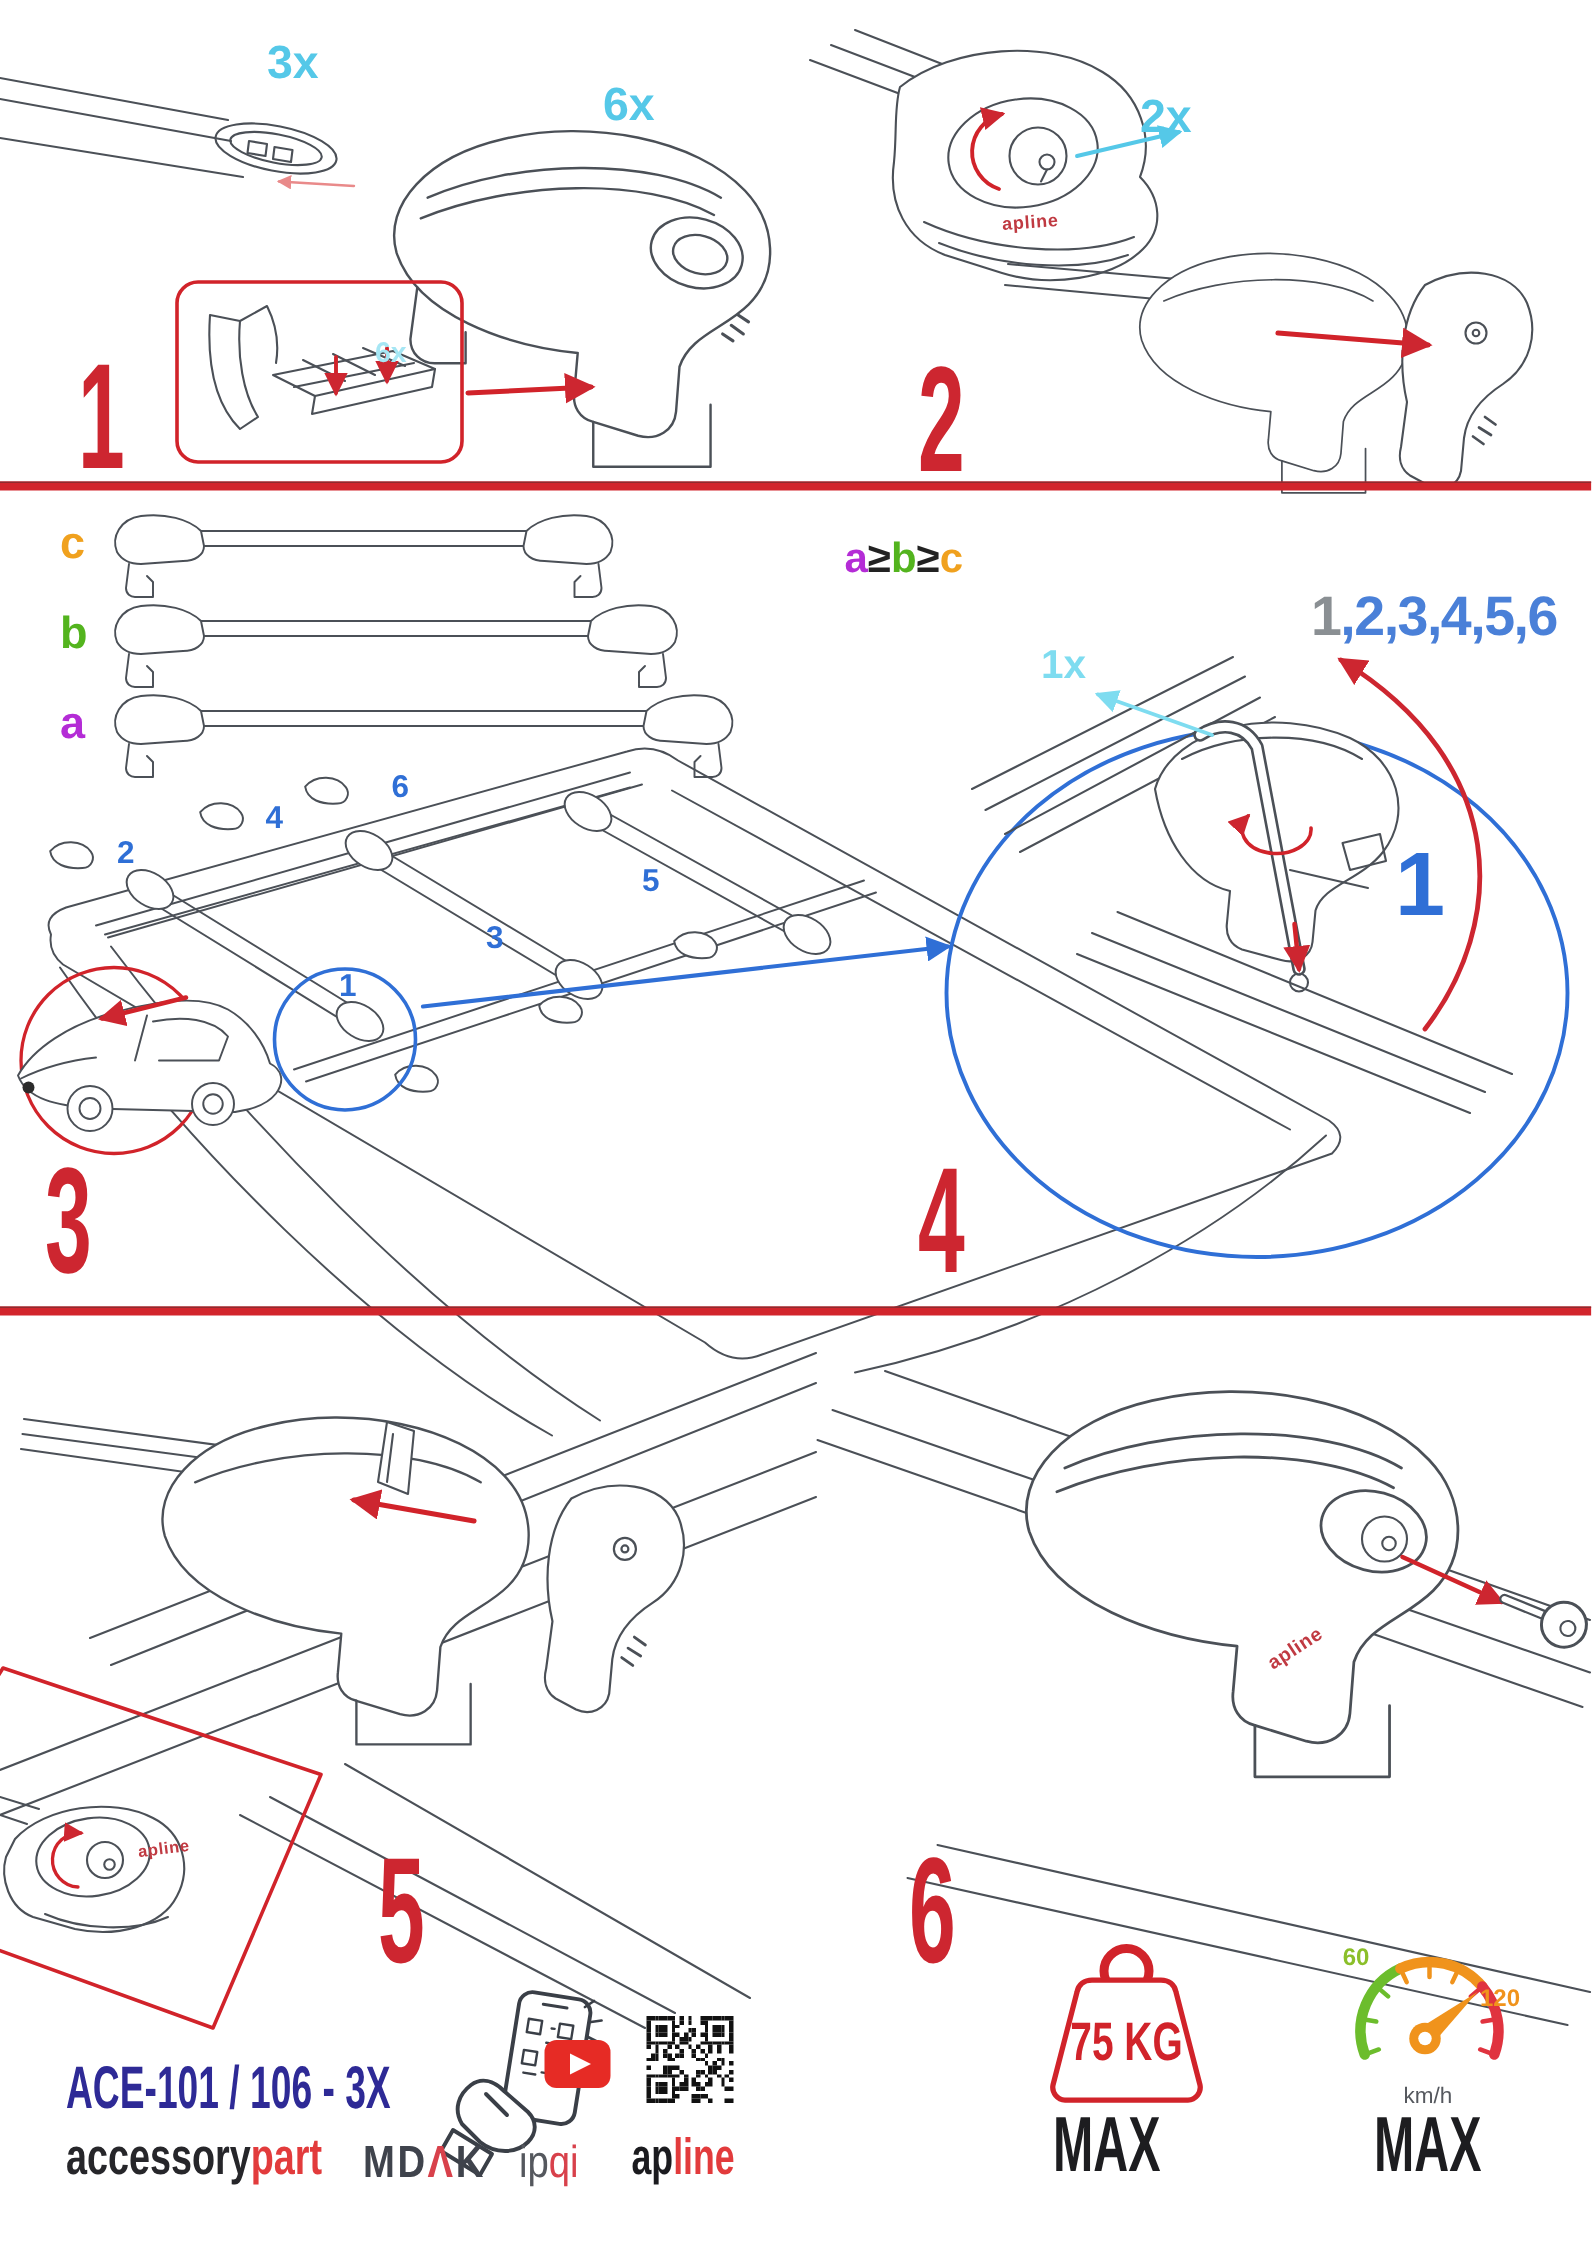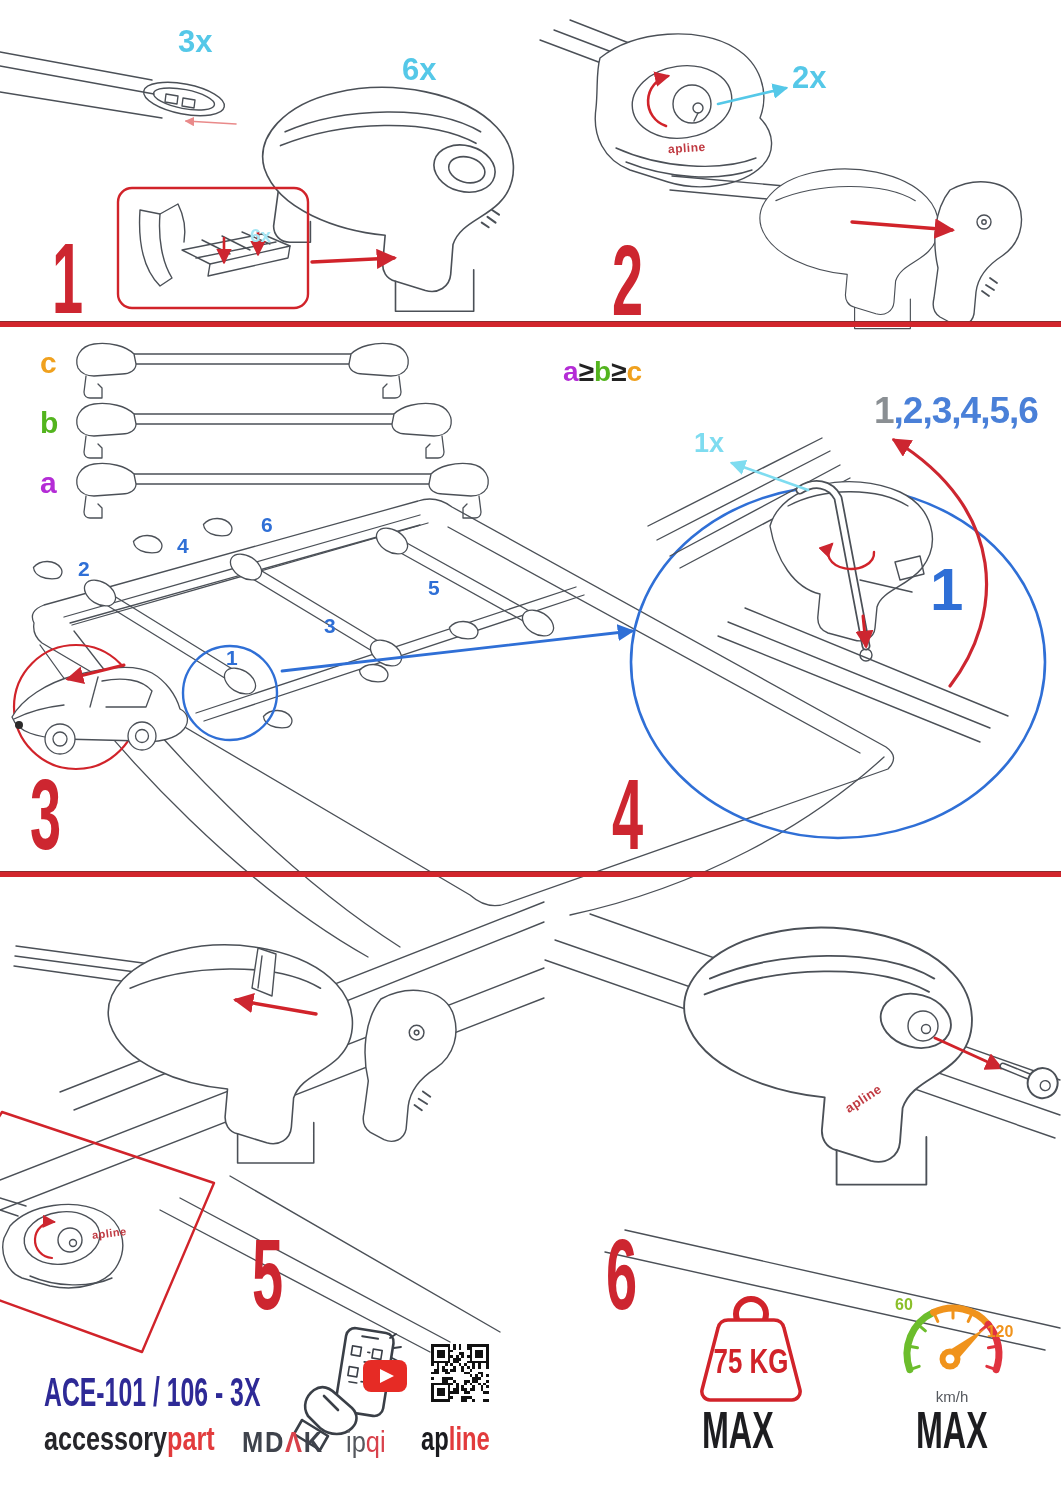--- a/index.html
+++ b/index.html
@@ -108,21 +108,21 @@
         <g transform="translate(402,170)">
           <path fill="#fff" d="M18,20 C44,6 76,10 86,32 C94,52 88,74 70,86 C56,95 46,106 44,122 L42,144 C40,154 30,158 21,154 L8,147 C2,143 0,136 2,128 L6,98 C0,72 2,40 18,20 Z"></path>
           <circle cx="52" cy="52" r="7"></circle>
           <circle cx="52" cy="52" r="2.2"></circle>
           <path d="M58,108 l7,5 m-11,2 l8,5 m-12,1 l7,5" stroke-width="1.8"></path>
         </g>
         <line x1="322" y1="222" x2="422" y2="230" stroke="#d1232a" stroke-width="3.4" marker-end="url(#r2)"></line>
       </g>
     </g>
   </svg>
-  <span class="abs qty" style="left:792px;top:62px;font-size:31px">2x</span>
+  <span class="abs qty" style="left:760px;top:62px;font-size:31px">2x</span>
   <span class="abs footlogo" style="left:668px;top:142px;font-size:12px;transform:rotate(-4deg)">apline</span>
   <span class="abs cond stepnum" style="left:612px;top:230px">2</span>
 
   <div class="divider" style="top:321px"></div>
 
   <svg style="left:70px;top:338px" width="345" height="70" viewBox="0 0 345 70">
     <g fill="none" stroke="#4b5057" stroke-width="1.3" stroke-linecap="round" stroke-linejoin="round">
       <path d="M48,16 L296,16 M48,26 L296,26"></path>
       <path fill="#fff" d="M8,30 C4,20 10,8 24,6 C40,4 56,8 64,16 L66,26 C66,32 60,36 52,36 L24,38 C16,38 11,35 8,30 Z"></path>
       <path d="M16,38 L14,54 C14,58 17,60 20,60 L32,60 L32,50 L28,46"></path>

